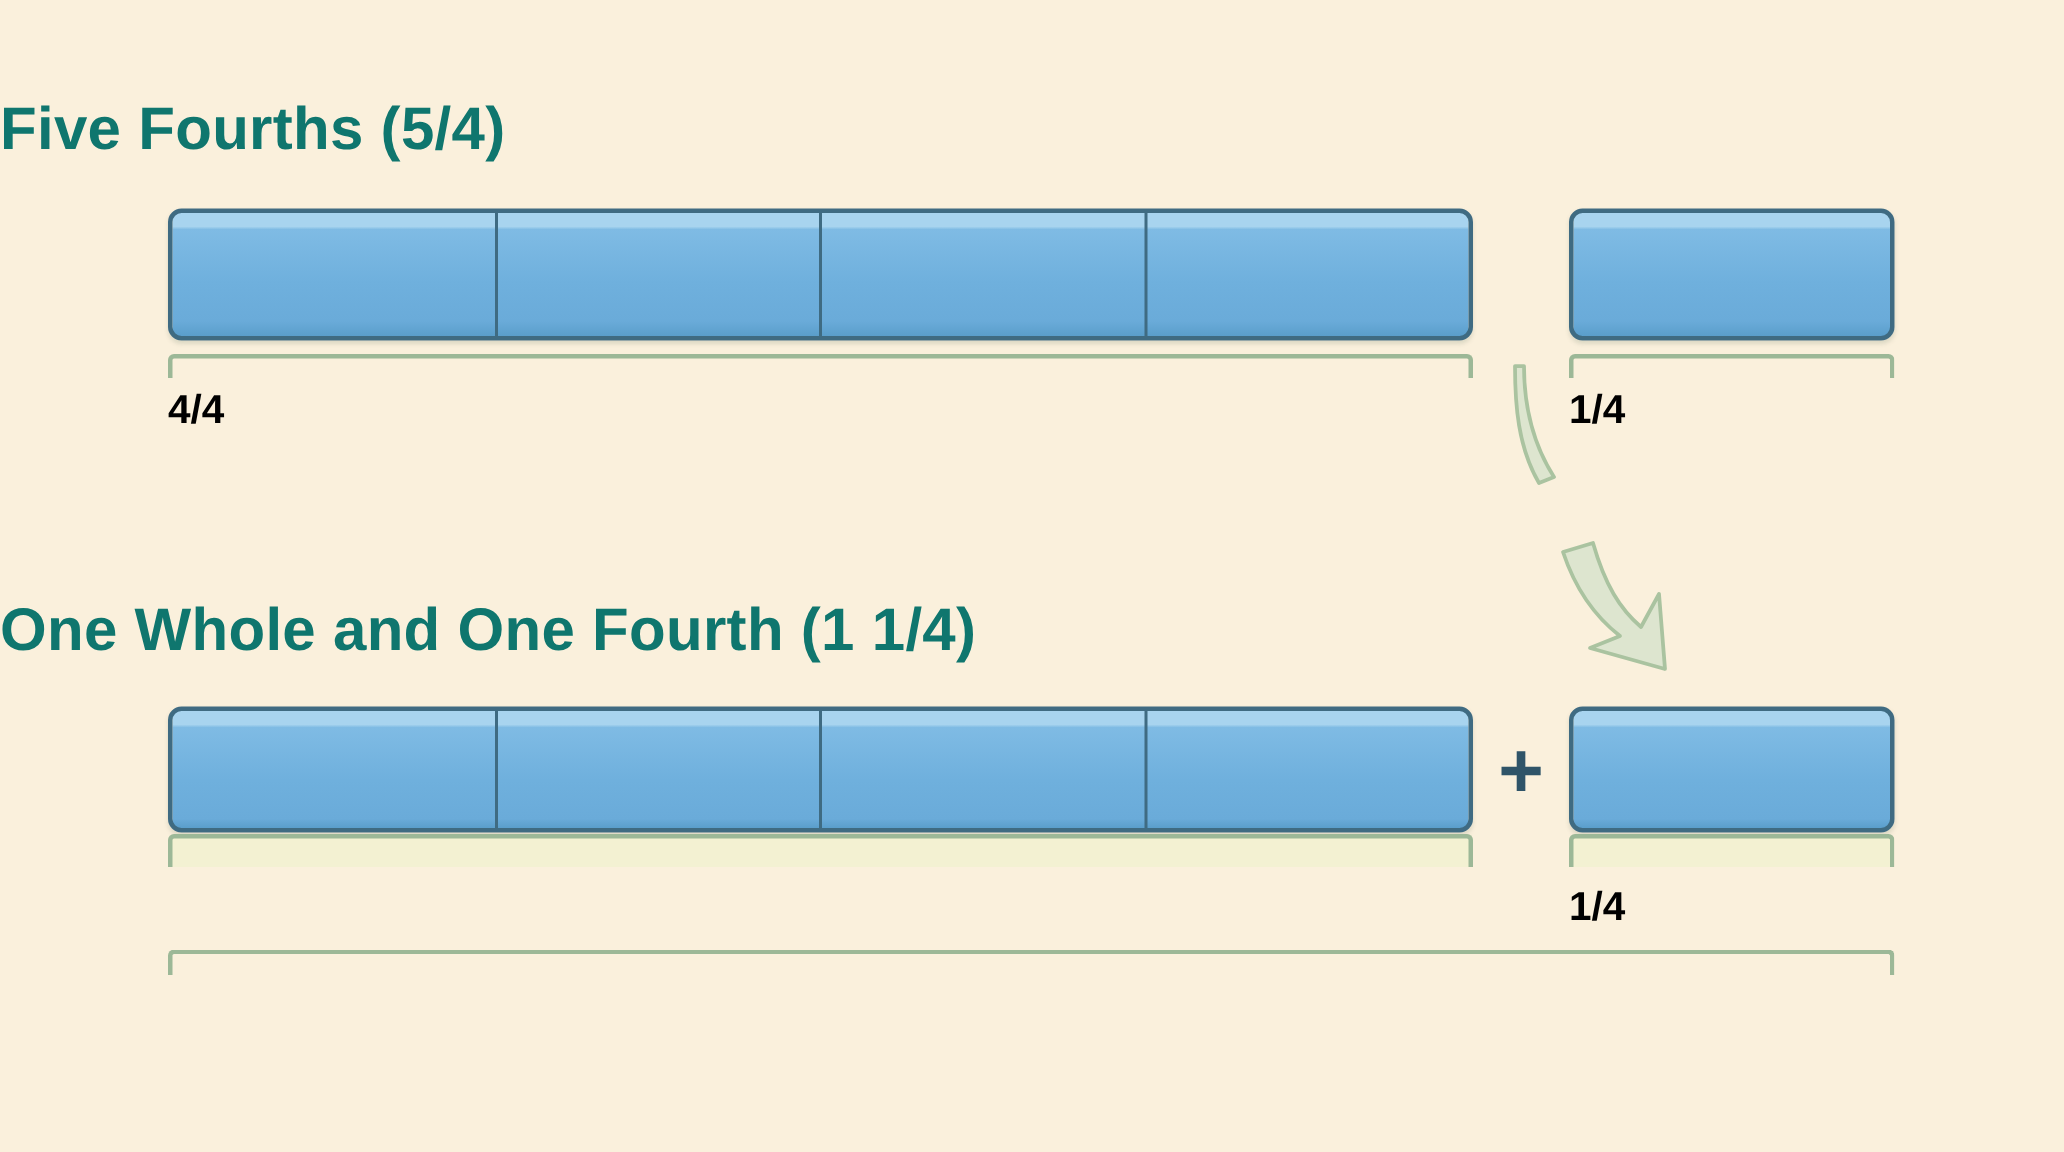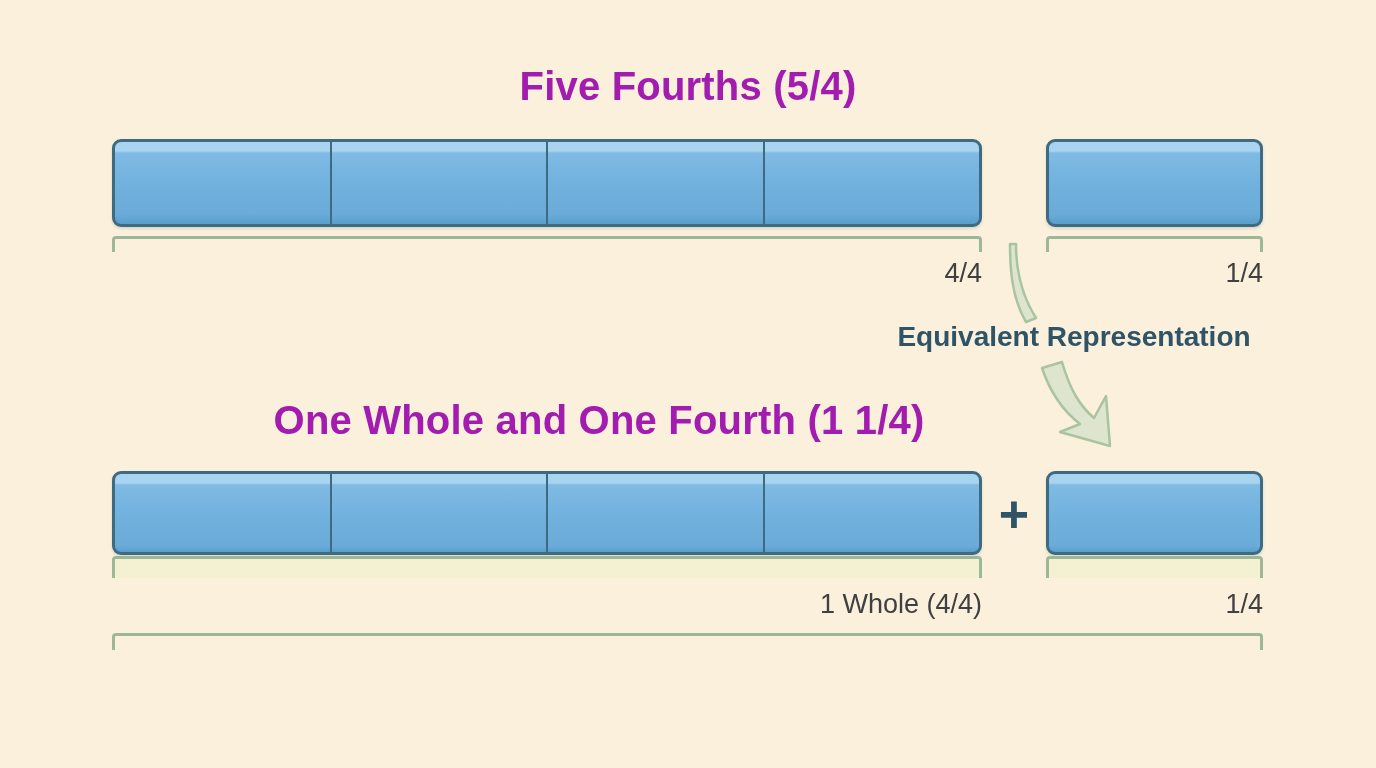--- a/index.html
+++ b/index.html
@@ -18,25 +18,25 @@
   #stage {
     position: absolute;
     left: 0; top: 0;
     width: 1376px;
     height: 768px;
   }
 
   
   .heading {
     position: absolute;
-    color: #a21caf;
+    color: #0f766e;
     font-weight: 700;
     letter-spacing: 0.2px;
     white-space: nowrap;
-    text-align: center;
+    text-align: left;
   }
   #title-five-fourths {
     left: 0; top: 64px;
     width: 1376px;
     font-size: 40px;
   }
   #title-one-and-quarter {
     left: 0; top: 398px;
     width: 1198px;
     font-size: 40px;
@@ -86,23 +86,23 @@
 
   #brace-top-whole   { left: 112px; top: 236px; width: 870px; height: 16px; }
   #brace-top-quarter { left: 1046px; top: 236px; width: 217px; height: 16px; }
   #brace-bot-whole   { left: 112px; top: 556px; width: 870px; height: 22px; }
   #brace-bot-quarter { left: 1046px; top: 556px; width: 217px; height: 22px; }
   #brace-total       { left: 112px; top: 633px; width: 1151px; height: 17px; }
 
   
   .brace-label {
     position: absolute;
-    color: #404040;
-    font-weight: 400;
-    text-align: right;
+    color: #000000;
+    font-weight: 700;
+    text-align: left;
     white-space: nowrap;
   }
   #label-top-whole   { left: 112px;  top: 258px; width: 870px;  font-size: 27px; }
   #label-top-quarter { left: 1046px; top: 258px; width: 217px;  font-size: 27px; }
   #label-bot-whole   { left: 112px;  top: 589px; width: 870px;  font-size: 27px; }
   #label-bot-quarter { left: 1046px; top: 589px; width: 217px;  font-size: 27px; }
   #label-total       { left: 112px;  top: 660px; width: 1151px; font-size: 50px; }
 
   
   #plus-sign {
@@ -156,39 +156,37 @@
   <div class="bar" id="bar-top-quarter">
     <div class="seg"></div>
   </div>
 
   <div class="brace" id="brace-top-whole"></div>
   <div class="brace-label" id="label-top-whole">4/4</div>
 
   <div class="brace" id="brace-top-quarter"></div>
   <div class="brace-label" id="label-top-quarter">1/4</div>
 
-  <div id="equivalent-note">Equivalent Representation</div>
 
   <div class="heading" id="title-one-and-quarter">One Whole and One Fourth (1 1/4)</div>
 
   <div class="bar" id="bar-bot-whole">
     <div class="seg"></div>
     <div class="seg"></div>
     <div class="seg"></div>
     <div class="seg"></div>
   </div>
 
   <div id="plus-sign">+</div>
 
   <div class="bar" id="bar-bot-quarter">
     <div class="seg"></div>
   </div>
 
   <div class="brace filled" id="brace-bot-whole"></div>
-  <div class="brace-label" id="label-bot-whole">1 Whole (4/4)</div>
 
   <div class="brace filled" id="brace-bot-quarter"></div>
   <div class="brace-label" id="label-bot-quarter">1/4</div>
 
   <div class="brace" id="brace-total"></div>
 
   <svg id="arrow-layer" viewBox="0 0 1376 768">
 
     <path d="M1016,244
              C1016,272 1022,296 1036,318

